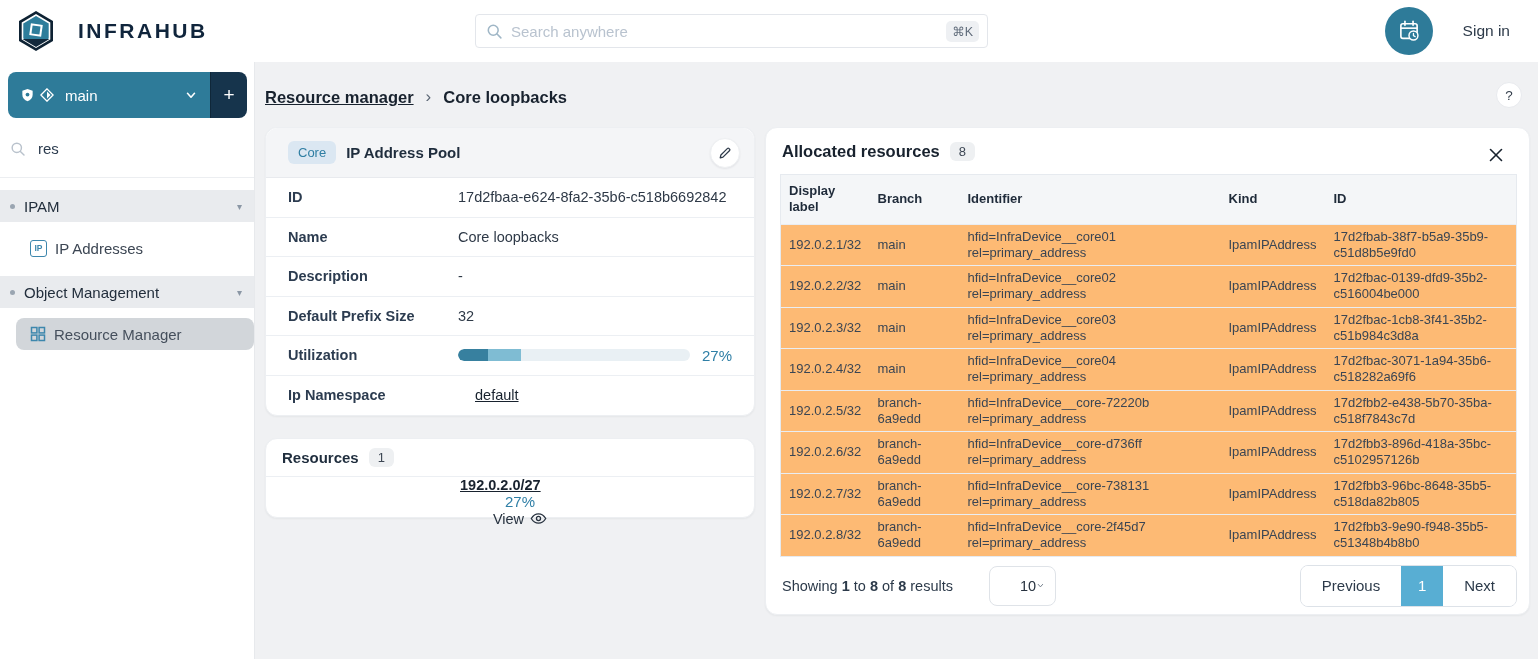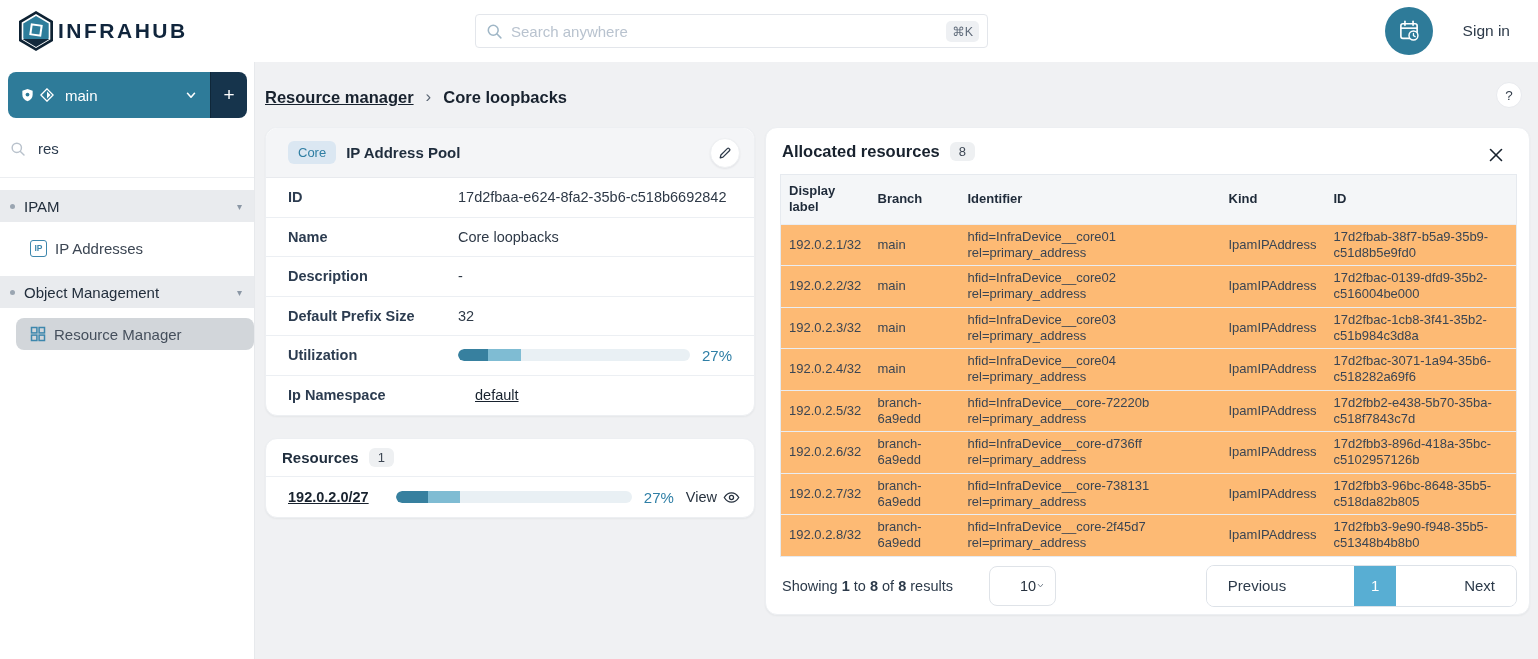--- a/index.html
+++ b/index.html
@@ -2,21 +2,21 @@
 <html><head>
 <meta charset="utf-8">
 <style>
   * { box-sizing: border-box; margin: 0; padding: 0; }
   html,body { width:1538px; height:659px; overflow:hidden; }
   body { font-family:"Liberation Sans", sans-serif; background:#f0f1f3; color:#27323f; position:relative; }
   svg { display:block; }
 
   
   .topbar { position:absolute; left:0; top:0; width:1538px; height:62px; background:#fff; z-index:3; }
-  .logo { position:absolute; left:18px; top:11px; display:flex; align-items:center; gap:4px; cursor:pointer; }
+  .logo { position:absolute; left:18px; top:11px; display:flex; align-items:center; gap:24px; cursor:pointer; }
   .logo-text { font-size:21px; font-weight:700; letter-spacing:2.5px; color:#10253c; }
   .global-search { position:absolute; left:475px; top:14px; width:513px; height:34px; border:1px solid #e3e6eb; border-radius:4px; background:#fff; display:flex; align-items:center; padding:0 8px 0 10px; cursor:text; }
   .global-search input { border:none; outline:none; flex:1; font-size:15px; color:#2b3b4e; margin-left:8px; font-family:inherit; background:transparent; }
   .global-search input::placeholder { color:#b9c3cf; }
   .kbd { background:#eef0f3; color:#5f6b7a; border-radius:5px; font-size:12.5px; padding:3px 6px; }
   .topbar-right { position:absolute; right:28px; top:0; height:62px; display:flex; align-items:center; gap:30px; }
   .cal-btn { width:48px; height:48px; border-radius:50%; background:#2e7b99; border:none; display:flex; align-items:center; justify-content:center; cursor:pointer; }
   .signin { font-size:15.5px; color:#2d3a49; cursor:pointer; text-decoration:none; }
 
   
@@ -62,39 +62,39 @@
   .bar { flex:1; height:12px; border-radius:6px; background:#e9f0f4; overflow:hidden; display:flex; }
   .seg1 { background:#37809f; height:100%; border-radius:6px 0 0 6px; }
   .seg2 { background:#7fbcd3; height:100%; }
   .pct { color:#2f7fa6; font-size:15px; margin-left:12px; }
 
   
   .res-card { margin-top:22px; }
   .res-head { height:38px; display:flex; align-items:center; padding:0 16px; border-bottom:1px solid #eceff3; }
   .res-title { font-size:15px; font-weight:700; color:#1f2d3d; }
   .badge-gray { background:#eef0f2; color:#3d4754; font-size:13px; padding:2px 9px; border-radius:6px; margin-left:10px; }
-  .res-row { display:flex; align-items:center; height:40px; padding:0 14px 0 22px; }
+  .res-row { display:flex; align-items:center; height:40px; padding:0 14px 0 22px;flex-direction:column; }
   .res-link { font-size:14.5px; font-weight:600; width:108px; flex:none; }
   .view-lbl { font-size:14.5px; color:#27323f; margin-left:12px; cursor:pointer; display:flex; align-items:center; gap:6px; }
 
   
   .panel { flex:1; height:488px; background:#fff; border-radius:12px; border:1px solid #edeff2; box-shadow:0 1px 2px rgba(20,30,45,.05); padding:14px 12px 0 14px; position:relative; }
   .panel-title-row { display:flex; align-items:center; padding-left:2px; }
   .panel-title { font-size:16.5px; font-weight:700; color:#18222e; }
   .close-btn { position:absolute; right:22px; top:16px; background:none; border:none; cursor:pointer; padding:2px; }
   table { border-collapse:collapse; table-layout:fixed; width:100%; margin-top:13px; border:1px solid #e6eaef; }
   thead th { background:#f4f6f8; text-align:left; font-size:13px; font-weight:600; color:#1f2b3a; padding:8px 6px 8px 8px; height:48px; vertical-align:middle; line-height:1.25; }
   tbody td { font-size:13px; color:#3a4553; padding:4px 6px 4px 8px; height:41px; border-top:1px solid #e9edf2; vertical-align:middle; line-height:1.25; word-wrap:break-word; }
   tbody tr { background:#fdba74; cursor:pointer; }
   .panel-footer { display:flex; align-items:center; margin-top:9px; height:40px; padding-left:2px; }
   .showing { font-size:14.5px; color:#2c3a4a; }
   .showing b { font-weight:700; }
   .page-size { margin-left:36px; width:67px; height:40px; border:1px solid #dfe3e8; border-radius:8px; display:flex; align-items:center; padding:0 10px 0 30px; font-size:14.5px; color:#27323f; cursor:pointer; background:#fff; }
   .page-size .chev { margin-left:auto; }
-  .pager { margin-left:auto; display:flex; border:1px solid #dde2e8; border-radius:8px; overflow:hidden; background:#fff;gap:47px; }
+  .pager { margin-left:auto; display:flex; border:1px solid #dde2e8; border-radius:8px; overflow:hidden; background:#fff; }
   .pager button { border:none; background:#fff; height:40px; font-size:15px; color:#2c3a4a; cursor:pointer; font-family:inherit; }
   .pg-prev { padding:0 21px; }
   .pg-page { width:42px; background:#58aed3 !important; color:#fff !important; }
   .pg-next { padding:0 21px; border-left:1px solid #dde2e8; }
 </style>
 </head>
 <body>
 
 <header class="topbar">
   <div class="logo">

